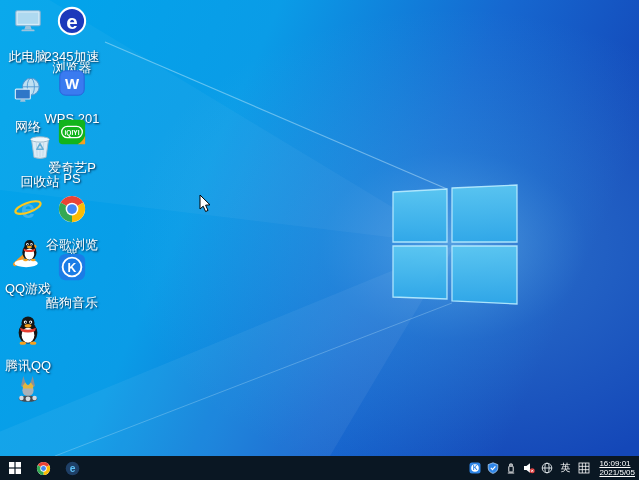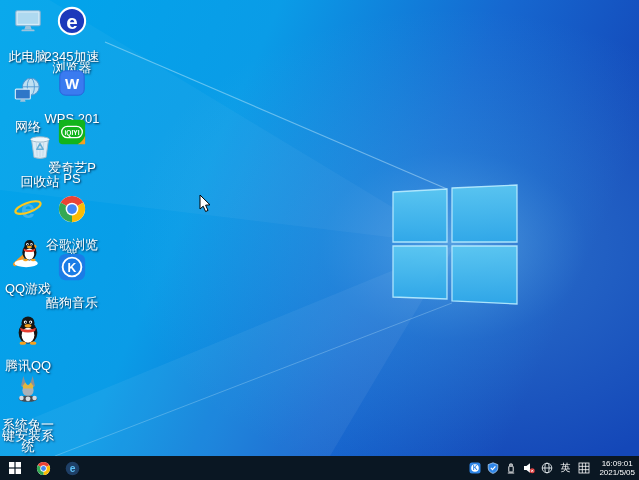--- a/index.html
+++ b/index.html
@@ -8,21 +8,21 @@
   .cell{position:absolute;width:56px;display:flex;flex-direction:column;align-items:center;cursor:default;}
   .ic{width:30px;height:30px;display:block;}
   .lbl{margin-top:15px;font-size:13px;line-height:11px;color:#fff;text-align:center;
        text-shadow:1px 1px 2px rgba(0,25,55,.9);word-break:break-all;max-width:56px;}
   .taskbar{position:absolute;left:0;bottom:0;width:639px;height:24px;background:#0a1723;
            display:flex;align-items:center;z-index:5;}
   .tb-btn{width:29px;height:24px;display:flex;align-items:center;justify-content:center;}
   .tray{margin-left:auto;display:flex;align-items:center;gap:5px;padding-right:4px;height:24px;}
   .tray-ic{display:flex;align-items:center;justify-content:center;width:13px;height:24px;}
   .ime-lang{color:#fff;font-size:10px;line-height:24px;padding:0 1px;}
-  .clock{color:#fff;font-size:8px;line-height:9px;text-align:center;margin-left:4px;white-space:nowrap;}
+  .clock{color:#fff;font-size:8px;line-height:9px;text-align:left;margin-left:4px;white-space:nowrap;text-decoration:underline;}
   .cursor{position:absolute;left:199px;top:194px;width:13px;height:19px;z-index:9;pointer-events:none;}
   svg text{user-select:none;}
 </style>
 </head>
 <body>
 
 <div class="stage">
 
   <svg class="wallpaper" viewBox="0 0 639 456" preserveAspectRatio="none">
     <defs>
@@ -184,21 +184,20 @@
     <svg class="ic" viewBox="0 0 32 32">
       <polygon points="11,2 14.5,13 8.5,13" fill="#8a9097"></polygon>
       <polygon points="21,2 23.5,13 17.5,13" fill="#8a9097"></polygon>
       <circle cx="16" cy="17.5" r="6" fill="#aab1b8"></circle>
       <polygon points="10,13 13,9 16,12.5 19,9 22,13 21,15.5 11,15.5" fill="#e3b63f"></polygon>
       <ellipse cx="16" cy="26.5" rx="10" ry="3.2" fill="#474d54"></ellipse>
       <circle cx="9" cy="25.5" r="2.4" fill="#d7dde2"></circle>
       <circle cx="16" cy="26.5" r="2.6" fill="#d7dde2"></circle>
       <circle cx="23" cy="25.5" r="2.4" fill="#d7dde2"></circle>
     </svg>
-    <div class="lbl">系统兔一键安装系统</div>
   </div>
 
   <svg class="cursor" viewBox="0 0 13 19">
     <path d="M1,1 L1,15 L4.2,12.2 L6.6,17.5 L9,16.4 L6.6,11.2 L11,10.8 Z" fill="#fff" stroke="#000" stroke-width="1"></path>
   </svg>
 
   <div class="taskbar">
     <div class="tb-btn">
       <svg width="12" height="12" viewBox="0 0 12 12">
         <rect x="0" y="0" width="5.4" height="5.4" fill="#fff"></rect>

